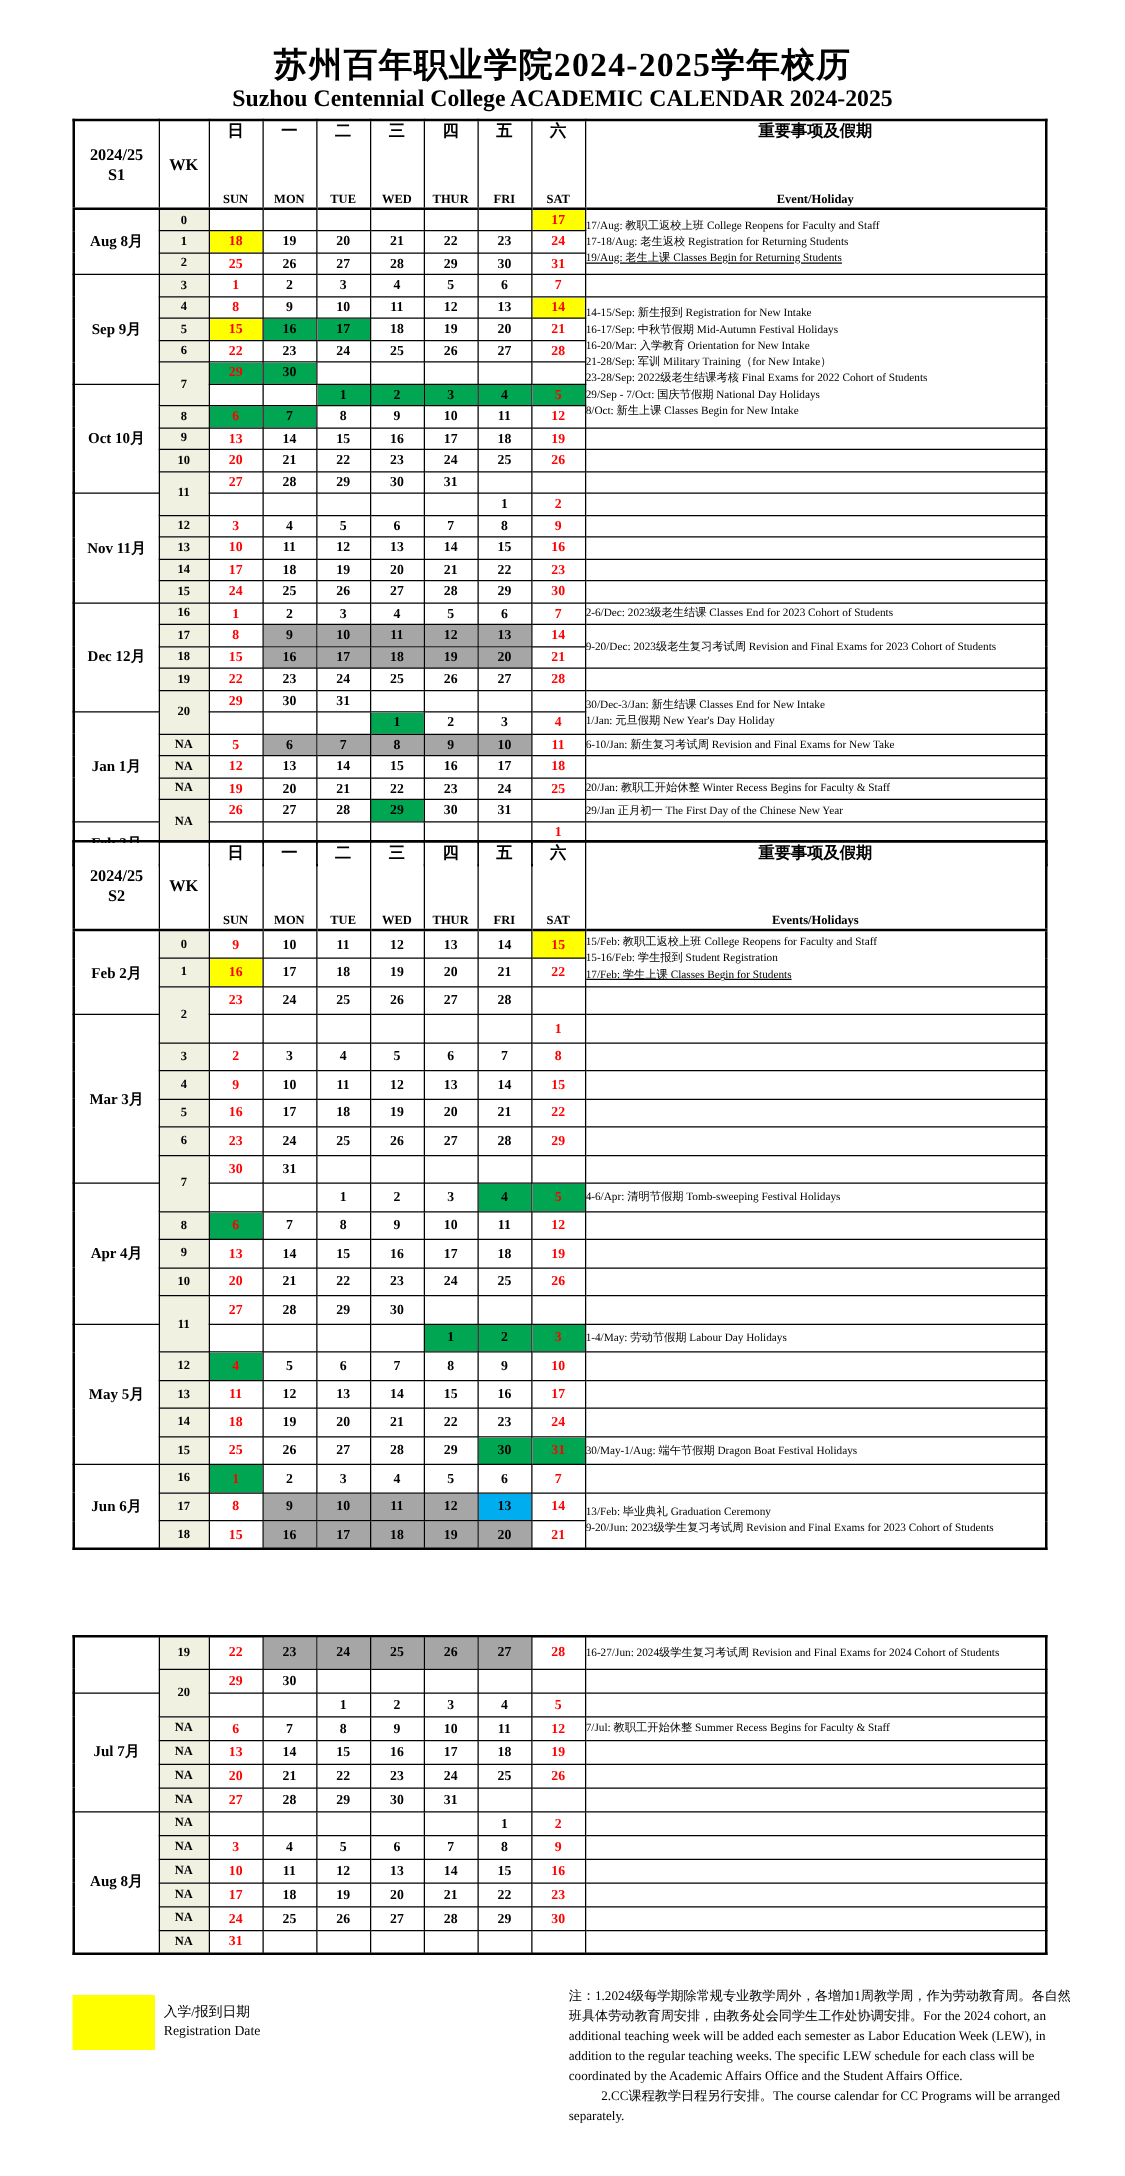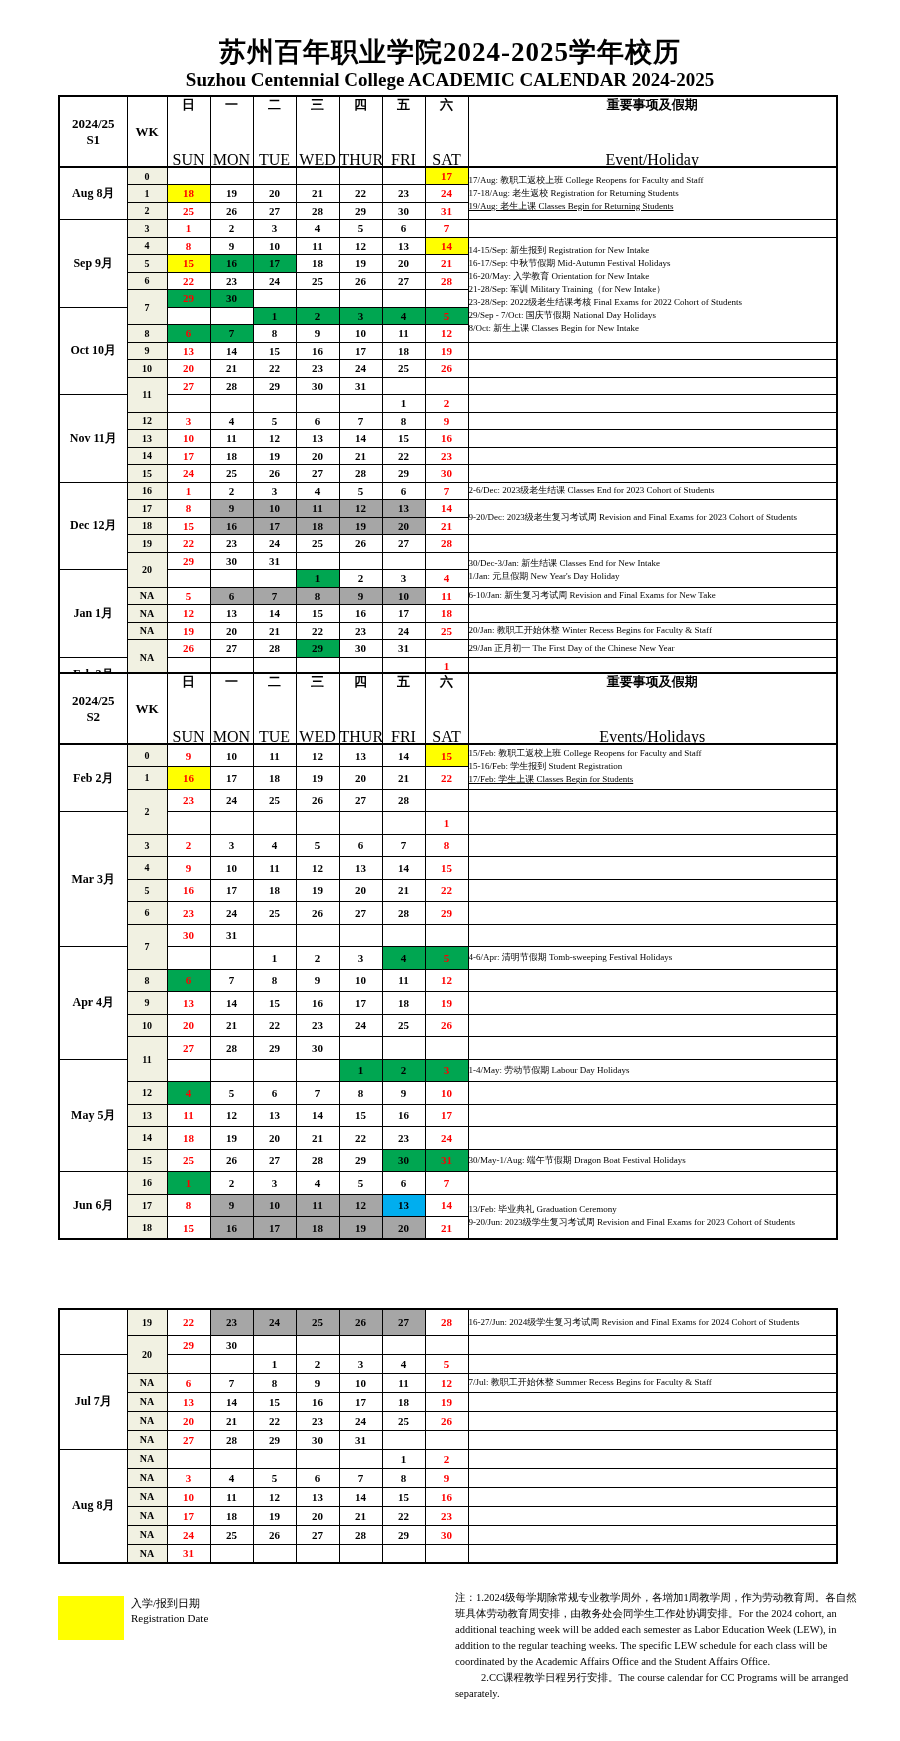--- a/index.html
+++ b/index.html
@@ -8,32 +8,32 @@
   .title-cn{position:absolute;top:34px;left:0;width:100%;text-align:center;
             font-size:27px;font-weight:bold;letter-spacing:1px;}
   .title-en{position:absolute;top:69px;left:0;width:100%;text-align:center;
             font-size:19px;font-weight:bold;}
   .tbl-wrap{position:absolute;left:58px;}
   #s1-wrap{top:95px;} #s2a-wrap{top:672px;} #s2b-wrap{top:1308px;}
   table.cal{border-collapse:collapse;table-layout:fixed;width:780px;border:2px solid #000;}
   table.cal td, table.cal th{border:1px solid #000;padding:0;overflow:hidden;}
   table.cal thead th{border-bottom:2px solid #000;height:40px;background:#fff;}
   th .h-cn{font-size:13px;font-weight:bold;line-height:16px;}
-  th .h-en{font-size:16px;font-weight:normal;line-height:13px;margin-top:40px;}
+  th .h-en{font-size:10px;font-weight:bold;line-height:13px;margin-top:40px;}
   td.month{background:#fff;font-size:12px;font-weight:bold;text-align:center;vertical-align:middle;}
   td.wk{background:#F1F1E2;font-size:10px;font-weight:bold;text-align:center;vertical-align:middle;}
   td.day{background:#fff;font-size:11px;font-weight:bold;text-align:center;vertical-align:middle;}
   td.day.red{color:#FF0000;}
   td.ev{background:#fff;text-align:left;vertical-align:middle;padding:1px 2px 1px 3px;}
   .evline{font-size:9px;line-height:13px;white-space:normal;}
   .evline.ul{text-decoration:underline;}
   tr .thick{border-top:2px solid #000;}
   .legend{position:absolute;left:58px;top:1596px;display:grid;
           grid-template-columns:200px 230px;row-gap:12px;}
-  .legend-item{display:flex;}
+  .legend-item{display:flex;align-items:center;}
   .legend-swatch{width:66px;height:44px;margin-right:7px;flex:0 0 auto;}
   .legend-label{font-size:11px;line-height:15px;}
   .notes{position:absolute;left:455px;top:1590px;width:402px;font-size:10.5px;line-height:16px;}
   .notes p{margin:0;}
   .notes p.indent{text-indent:26px;}
 </style>
 <style>.hl-y{background:#FFFF00 !important;}.hl-g{background:#00A651 !important;}.hl-x{background:#A6A6A6 !important;}.hl-b{background:#00AEEF !important;}</style></head>
 <body>
 
 <div class="page">
@@ -153,21 +153,21 @@
               <td class="day red">8</td>
               <td class="day">9</td>
               <td class="day">10</td>
               <td class="day">11</td>
               <td class="day">12</td>
               <td class="day">13</td>
               <td class="day hl-y red">14</td>
               <td class="ev" rowspan="6">
                 <div class="evline">14-15/Sep: 新生报到 Registration for New Intake</div>
                 <div class="evline">16-17/Sep: 中秋节假期 Mid-Autumn Festival Holidays</div>
-                <div class="evline">16-20/May: 入学教育 Orientation for New Intake</div>
+                <div class="evline">16-20/Mar: 入学教育 Orientation for New Intake</div>
                 <div class="evline">21-28/Sep: 军训 Military Training（for New Intake）</div>
                 <div class="evline">23-28/Sep: 2022级老生结课考核 Final Exams for 2022 Cohort of Students</div>
                 <div class="evline">29/Sep - 7/Oct: 国庆节假期 National Day Holidays</div>
                 <div class="evline">8/Oct: 新生上课 Classes Begin for New Intake</div>
               </td>
             </tr>
             <tr style="height: 17.5px;">
               <td class="wk" rowspan="1">5</td>
               <td class="day hl-y red">15</td>
               <td class="day hl-g">16</td>

